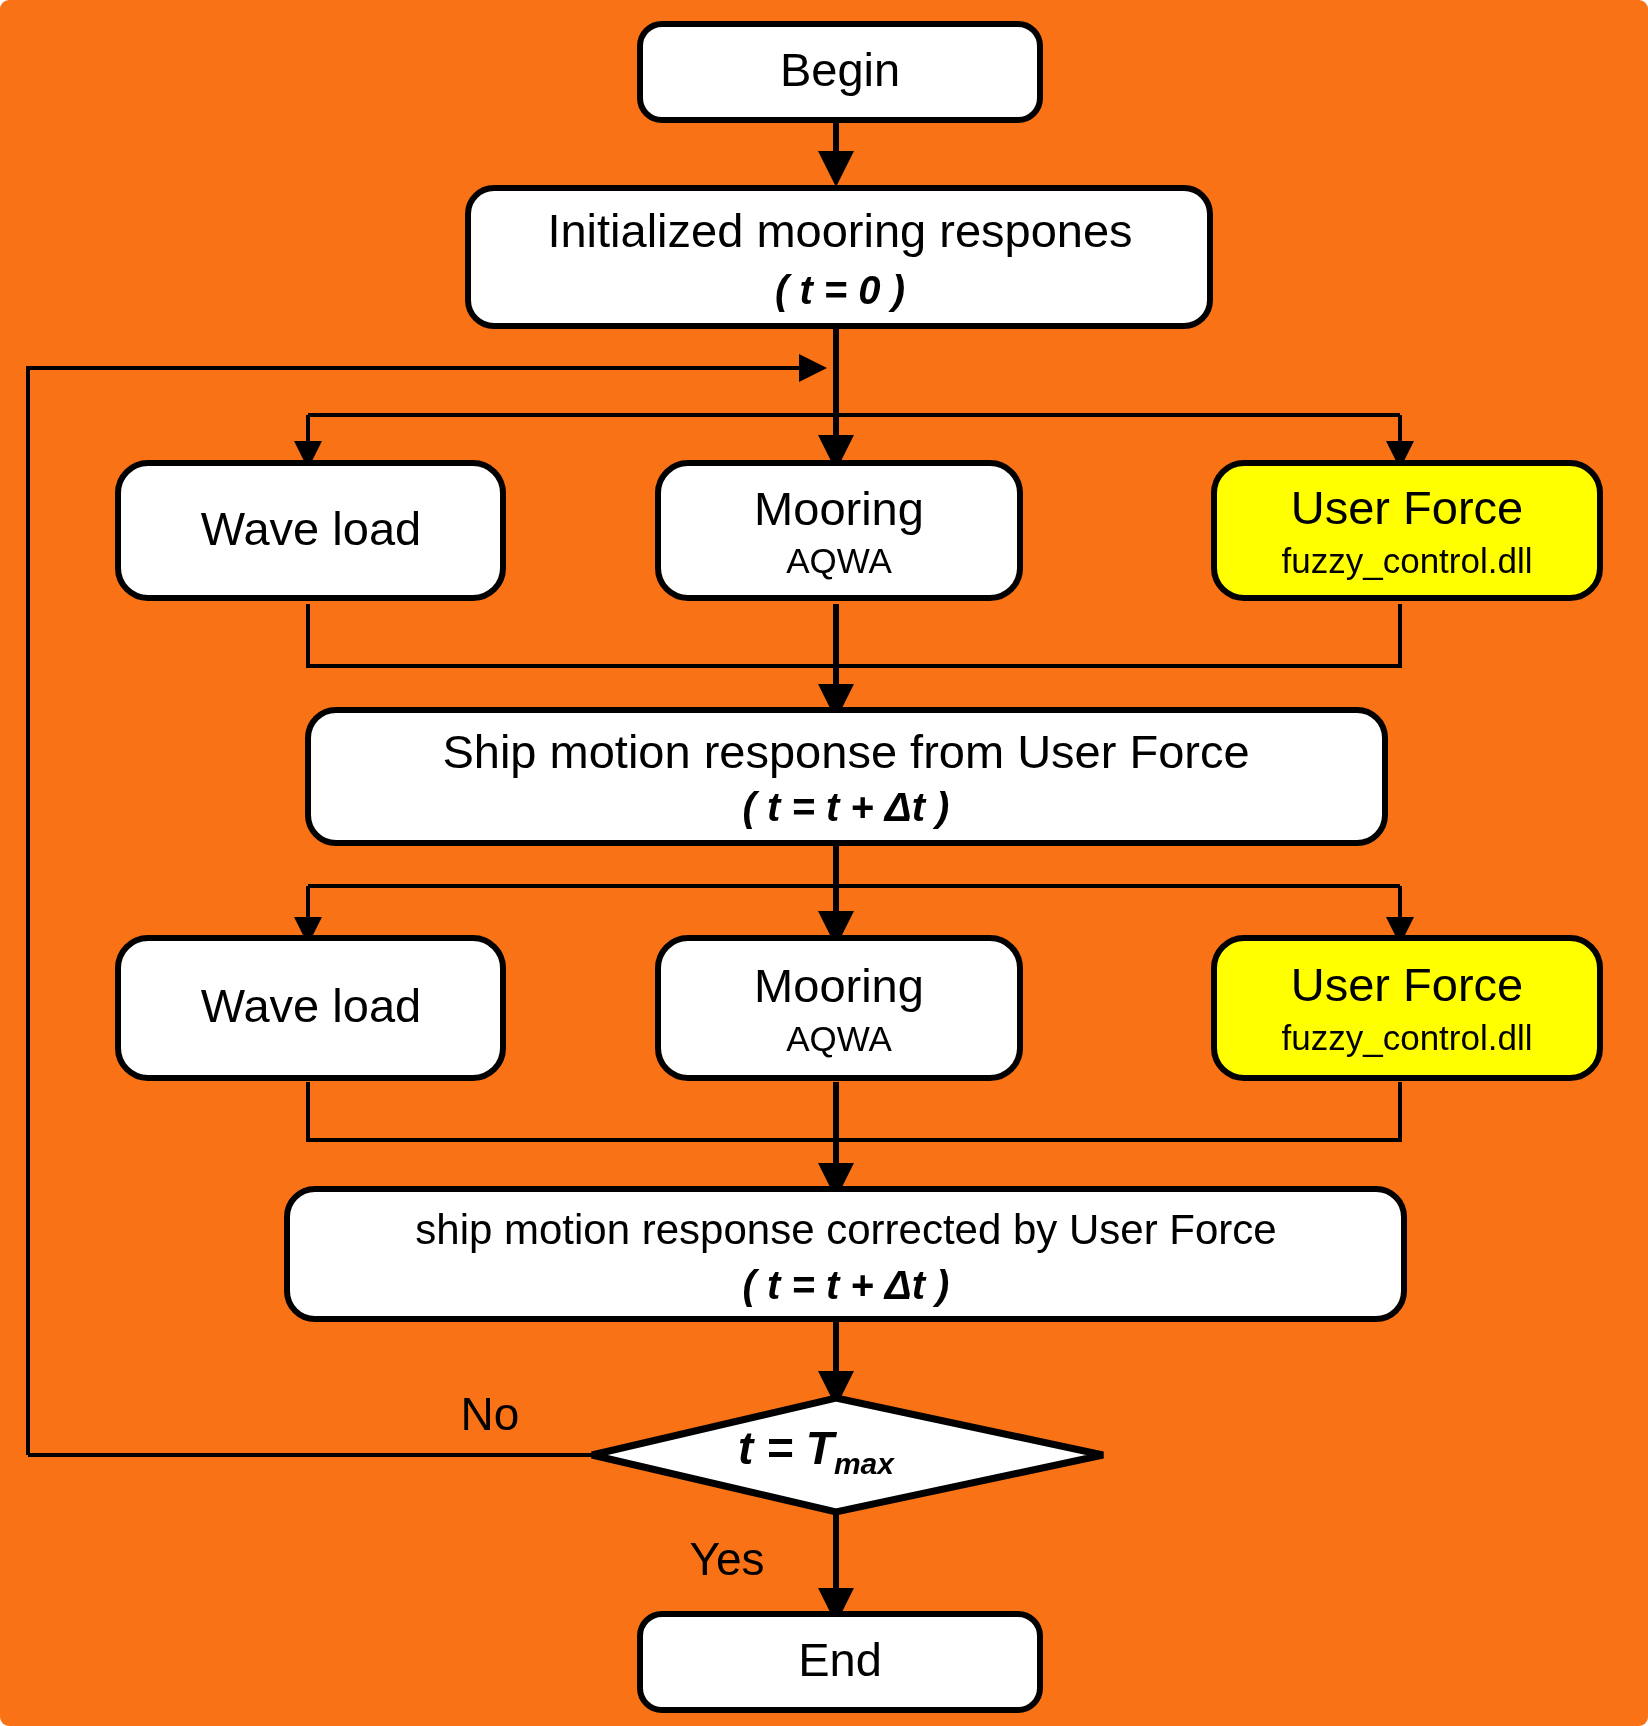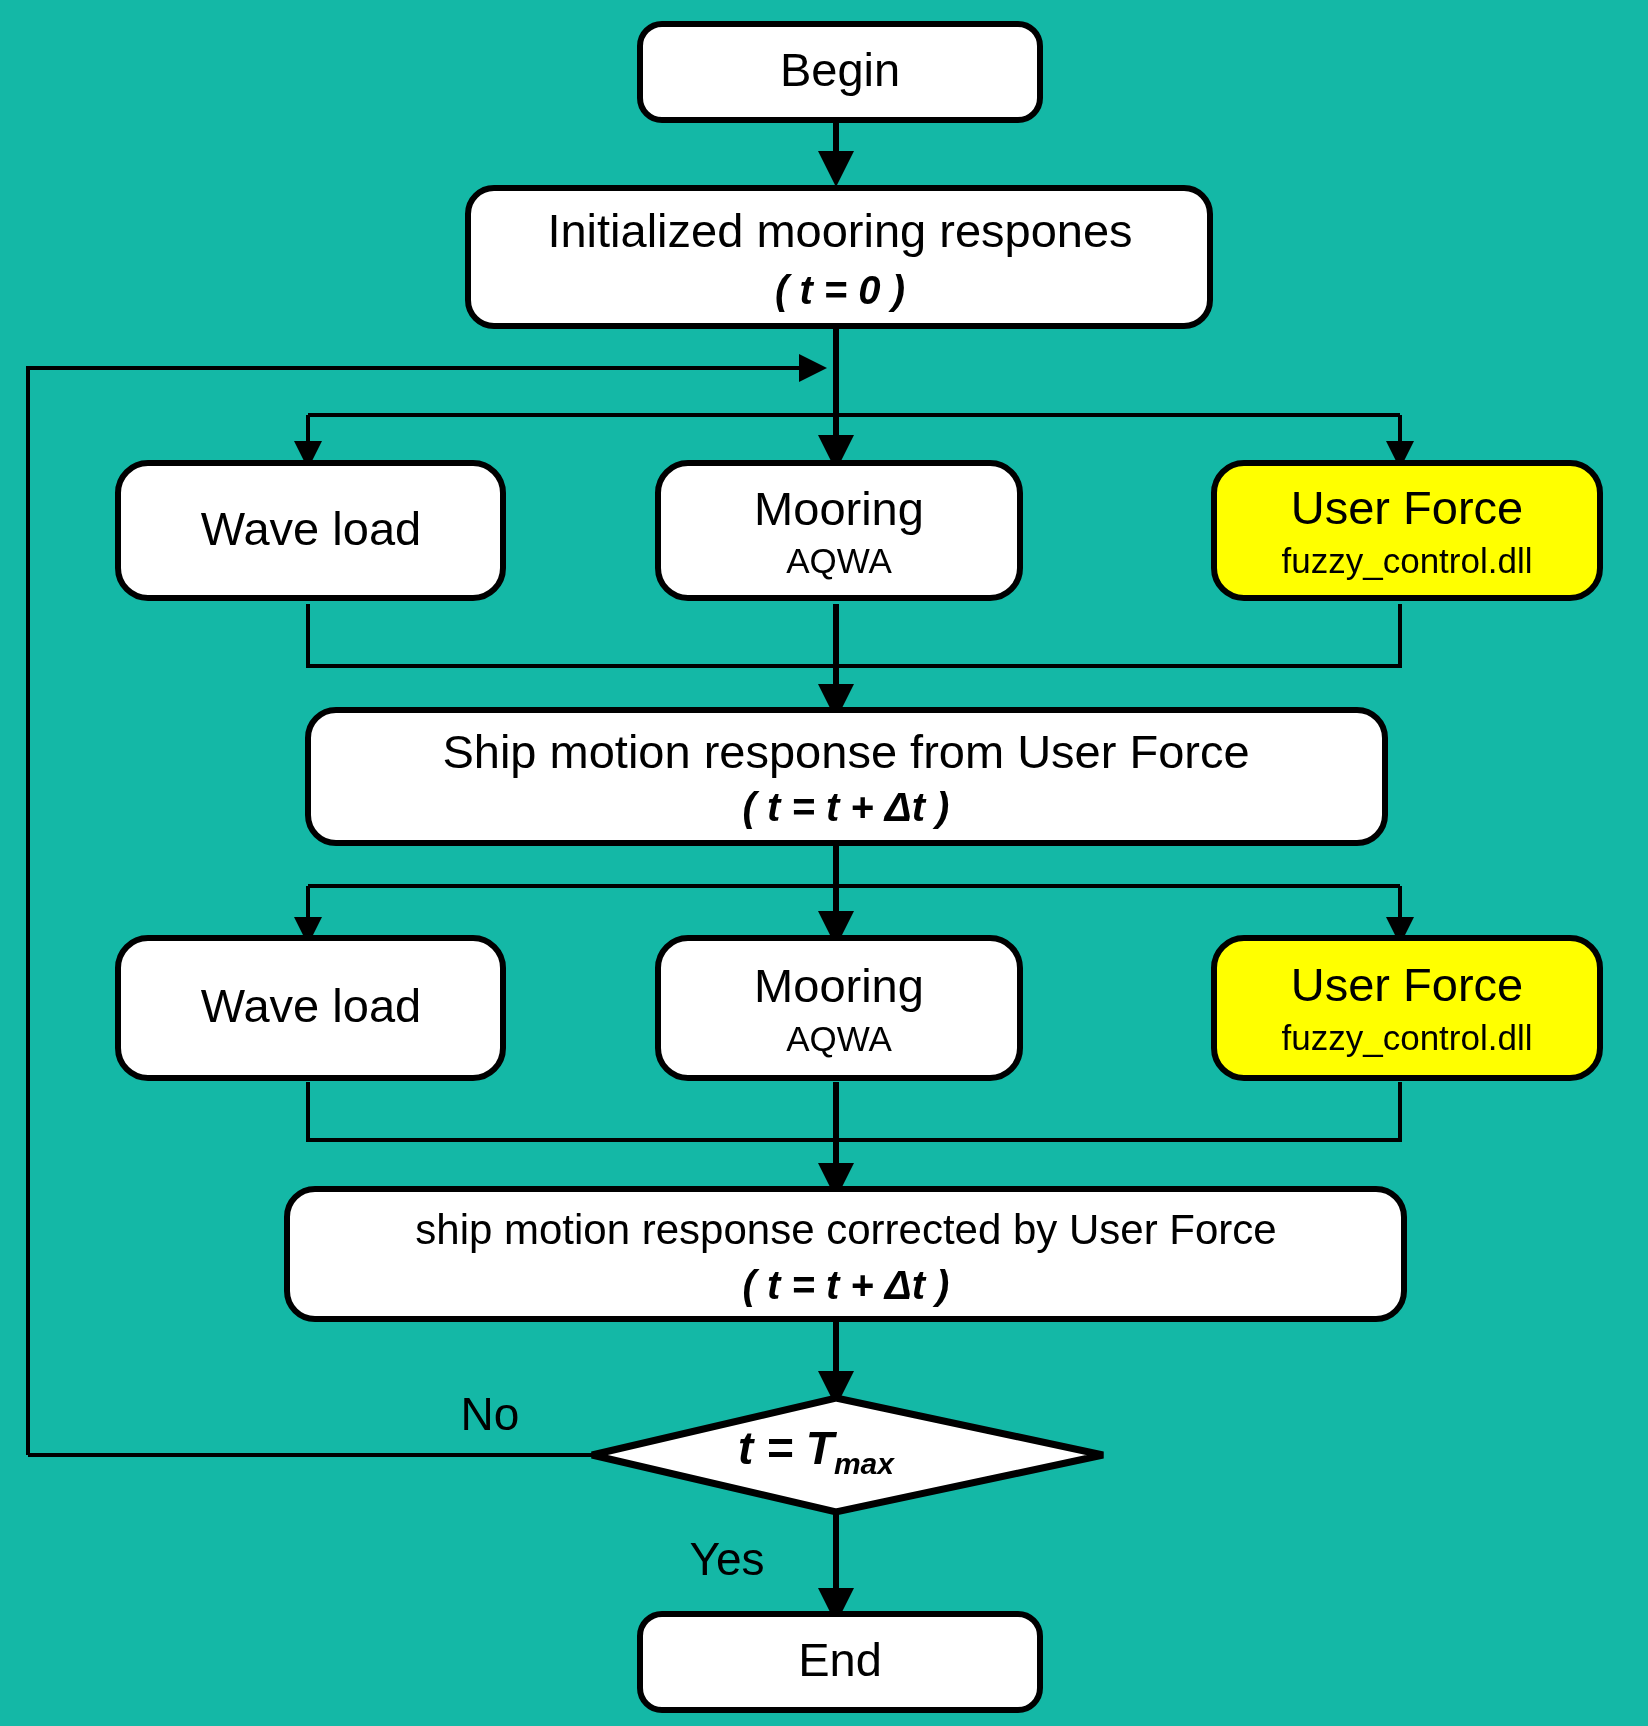--- a/index.html
+++ b/index.html
@@ -10,21 +10,22 @@
   body {
     width: 1648px;
     height: 1726px;
     font-family: "Liberation Sans", sans-serif;
     overflow: hidden;
   }
   #flowchart-root {
     position: relative;
     width: 1648px;
     height: 1726px;
-    background: #14b8a6;
+    background: #f97316;
+    border-radius: 9px;
   }
   svg.chart {
     position: absolute;
     left: 0;
     top: 0;
     width: 1648px;
     height: 1726px;
     display: block;
   }
   .node-rect {

